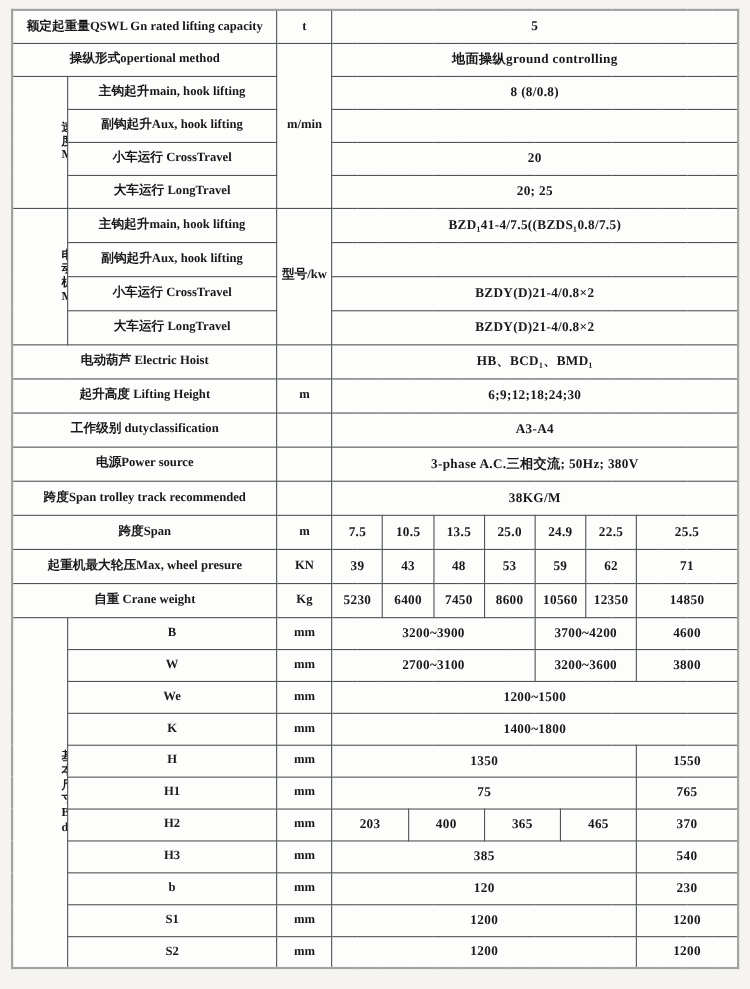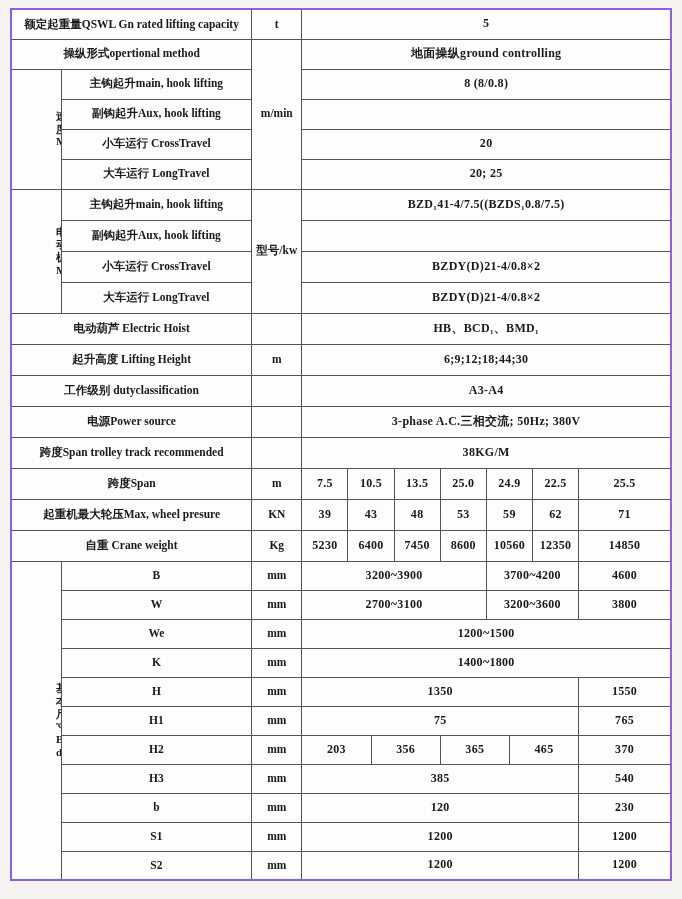--- a/index.html
+++ b/index.html
@@ -9,21 +9,21 @@
     width: 682px;
     height: 899px;
     font-family: "Liberation Serif", "DejaVu Serif", serif;
   }
   table.spec {
     border-collapse: collapse;
     table-layout: fixed;
     width: 662px;
     margin: 8px 0 0 10px;
     background: #fdfdfb;
-    border: 2px solid #8b5cf6;
+    border: 2px solid #a3a3a3;
   }
   td {
     border: 1px solid #4e5556;
     text-align: center;
     vertical-align: middle;
     font-weight: bold;
     color: #17191a;
     font-size: 11.5px;
     line-height: 1.15;
     padding: 0 2px;
@@ -122,21 +122,21 @@
 
   <tr class="r31">
     <td colspan="2" class="lbl">电动葫芦 Electric Hoist</td>
     <td class="unit"></td>
     <td colspan="16" class="val">HB、BCD₁、BMD₁</td>
   </tr>
 
   <tr class="r31">
     <td colspan="2" class="lbl">起升高度 Lifting Height</td>
     <td class="unit">m</td>
-    <td colspan="16" class="val">6;9;12;18;44;30</td>
+    <td colspan="16" class="val">6;9;12;18;24;30</td>
   </tr>
 
   <tr class="r31">
     <td colspan="2" class="lbl">工作级别 dutyclassification</td>
     <td class="unit"></td>
     <td colspan="16" class="val">A3-A4</td>
   </tr>
 
   <tr class="r31">
     <td colspan="2" class="lbl">电源Power source</td>
@@ -230,21 +230,21 @@
     <td class="lbl">H1</td>
     <td class="unit">mm</td>
     <td colspan="12" class="val">75</td>
     <td colspan="4" class="val">765</td>
   </tr>
 
   <tr class="r29">
     <td class="lbl">H2</td>
     <td class="unit">mm</td>
     <td colspan="3" class="val">203</td>
-    <td colspan="3" class="val">356</td>
+    <td colspan="3" class="val">400</td>
     <td colspan="3" class="val">365</td>
     <td colspan="3" class="val">465</td>
     <td colspan="4" class="val">370</td>
   </tr>
 
   <tr class="r29">
     <td class="lbl">H3</td>
     <td class="unit">mm</td>
     <td colspan="12" class="val">385</td>
     <td colspan="4" class="val">540</td>

